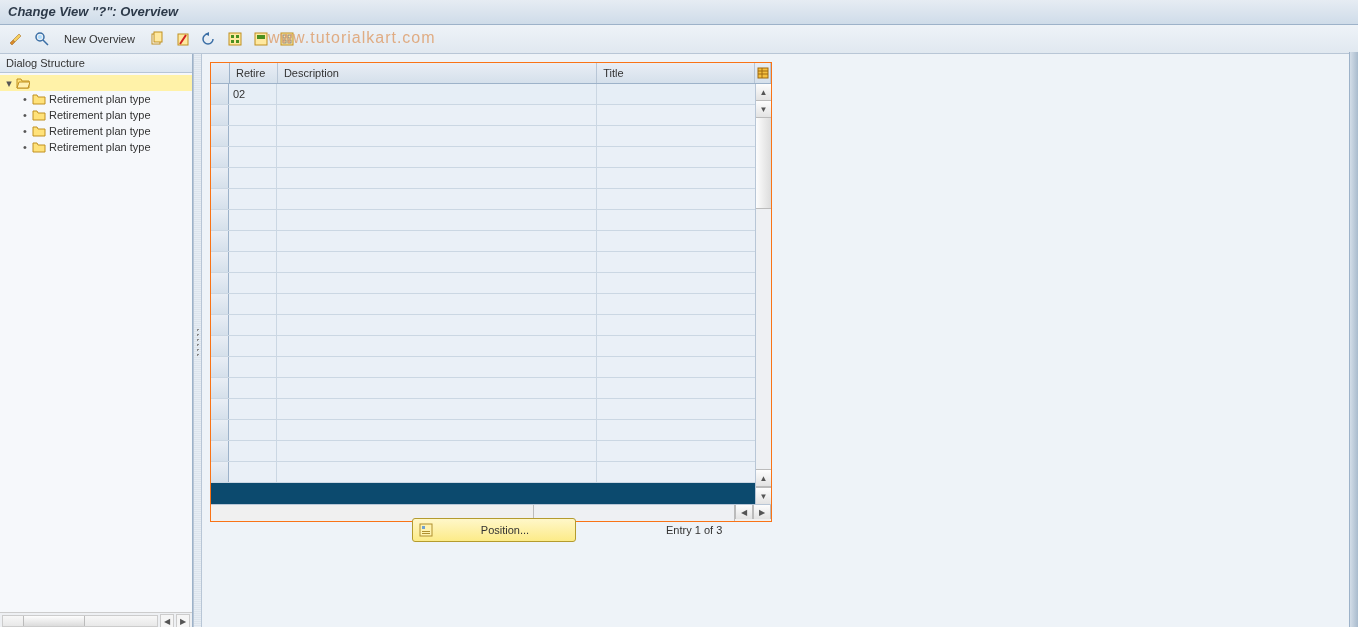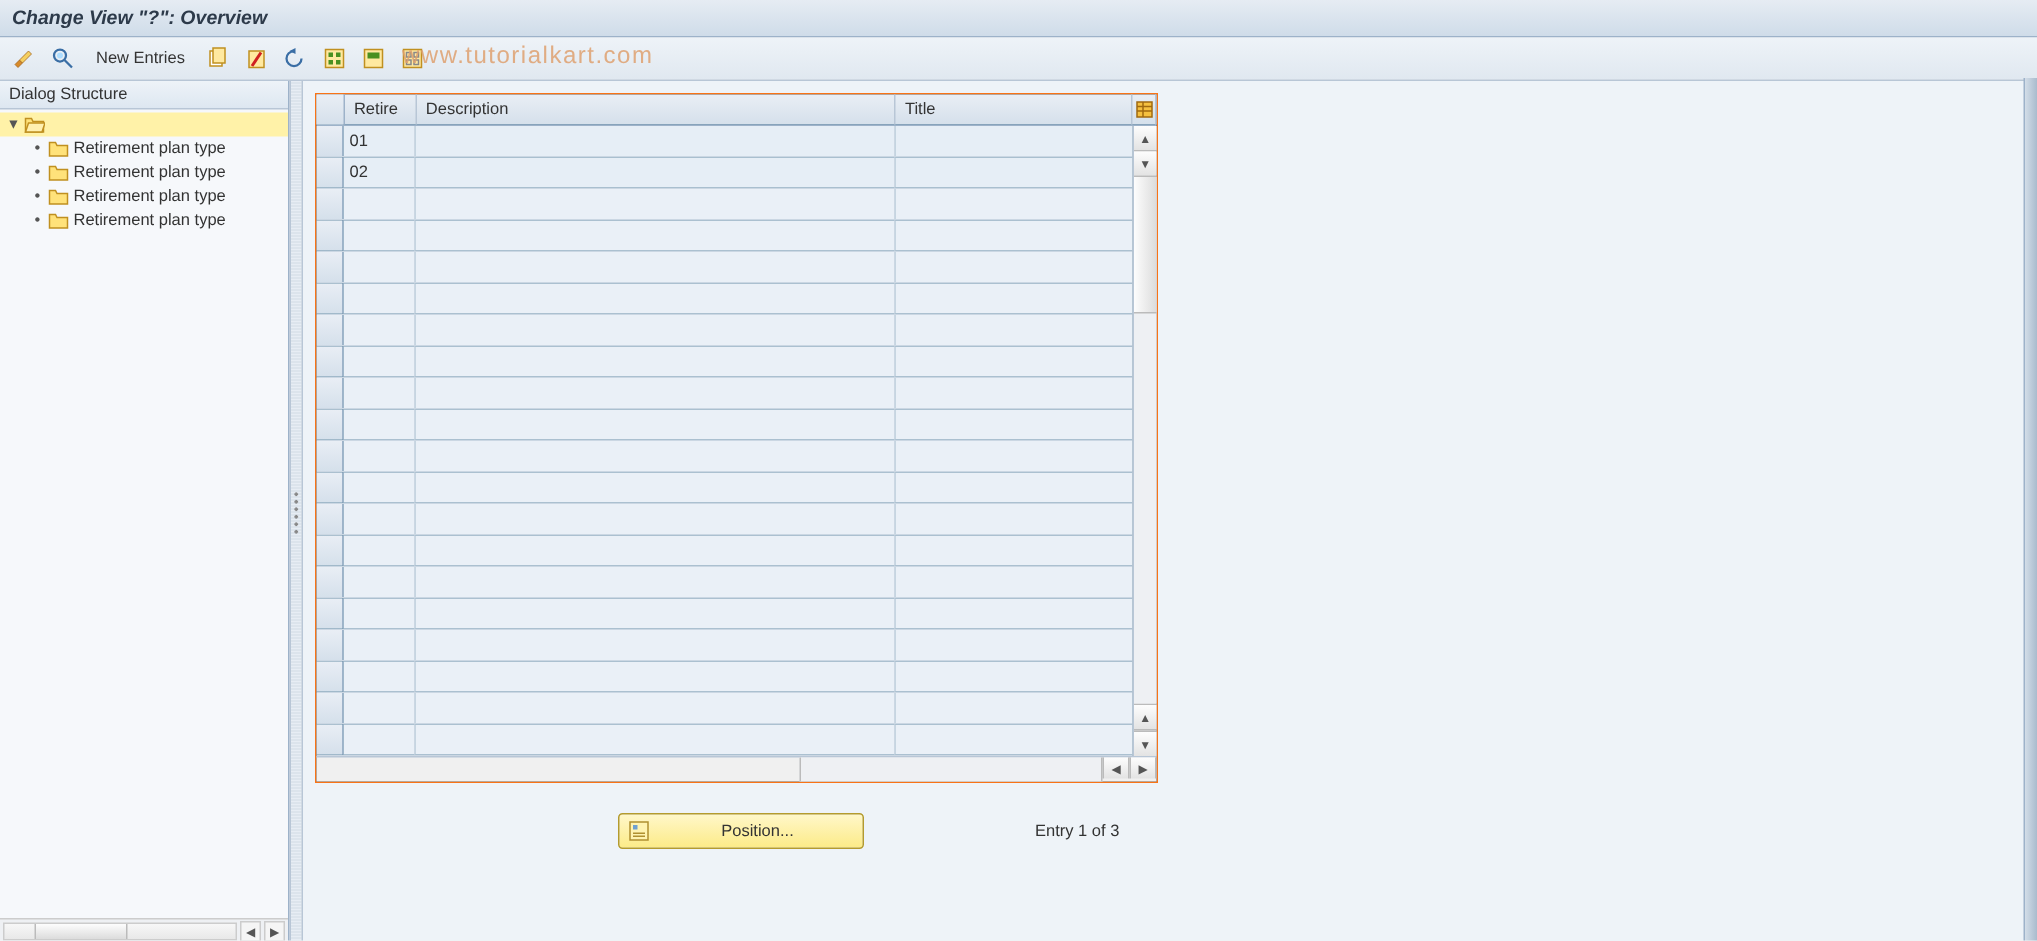--- a/index.html
+++ b/index.html
@@ -265,24 +265,24 @@
     align-items:center;
   }
   .hscroll-row .arrow{
     width:16px;height:14px;display:flex;align-items:center;justify-content:center;
     background:linear-gradient(#fdfdfd,#e3e3e3);
     font-size:8px;color:#555;border-left:1px solid #bbb;border-right:1px solid #bbb;
   }
   .bottom-bar {
     position: absolute;
     left: 210px;
-    top: 488px;
-    display: flex;
-    align-items: center;
-    gap: 114px;
+    top: 464px;
+    display: flex;
+    align-items: center;
+    gap: 90px;
   }
   .position-btn {
     width: 150px;
     height: 22px;
     background: linear-gradient(#fff7c9,#fceb88);
     border: 1px solid #b49b2e;
     border-radius: 3px;
     display: flex;
     align-items: center;
     padding: 0 6px;
@@ -320,21 +320,21 @@
     </svg>
   </div>
   <div class="icon-btn">
     <svg width="16" height="16">
       <circle cx="6" cy="6" r="4" fill="none" stroke="#3a6ea5" stroke-width="1.5"></circle>
       <line x1="9" y1="9" x2="14" y2="14" stroke="#3a6ea5" stroke-width="1.5"></line>
       <circle cx="6" cy="6" r="2" fill="#aeddff"></circle>
     </svg>
   </div>
   <div class="text-btn">
-    <span>New Entries</span>
+    <span>New Overview</span>
   </div>
   <div class="icon-btn">
     <svg width="16" height="16">
       <rect x="3" y="3" width="8" height="10" fill="#fff" stroke="#c09020"></rect>
       <rect x="5" y="1" width="8" height="10" fill="#ffe9a0" stroke="#c09020"></rect>
     </svg>
   </div>
   <div class="icon-btn">
     <svg width="16" height="16">
       <rect x="3" y="3" width="10" height="11" fill="#ffe9a0" stroke="#c09020"></rect>
@@ -451,26 +451,20 @@
             <line x1="1" y1="4" x2="11" y2="4" stroke="#a06a10"></line>
             <line x1="1" y1="7" x2="11" y2="7" stroke="#a06a10"></line>
             <line x1="5" y1="1" x2="5" y2="11" stroke="#a06a10"></line>
           </svg>
         </div>
       </div>
       <div class="grid-body">
         <div class="rows" id="grid-rows">
             <div class="grid-row">
     <div class="marker"></div>
-    <div class="cell col-retire">01</div>
-    <div class="cell col-desc"></div>
-    <div class="cell col-title" style="border-right:none"></div>
-            </div>
-            <div class="grid-row">
-    <div class="marker"></div>
     <div class="cell col-retire">02</div>
     <div class="cell col-desc"></div>
     <div class="cell col-title" style="border-right:none"></div>
             </div>
             <div class="grid-row empty">
     <div class="marker"></div>
     <div class="cell col-retire"></div>
     <div class="cell col-desc"></div>
     <div class="cell col-title" style="border-right:none"></div>
             </div>

